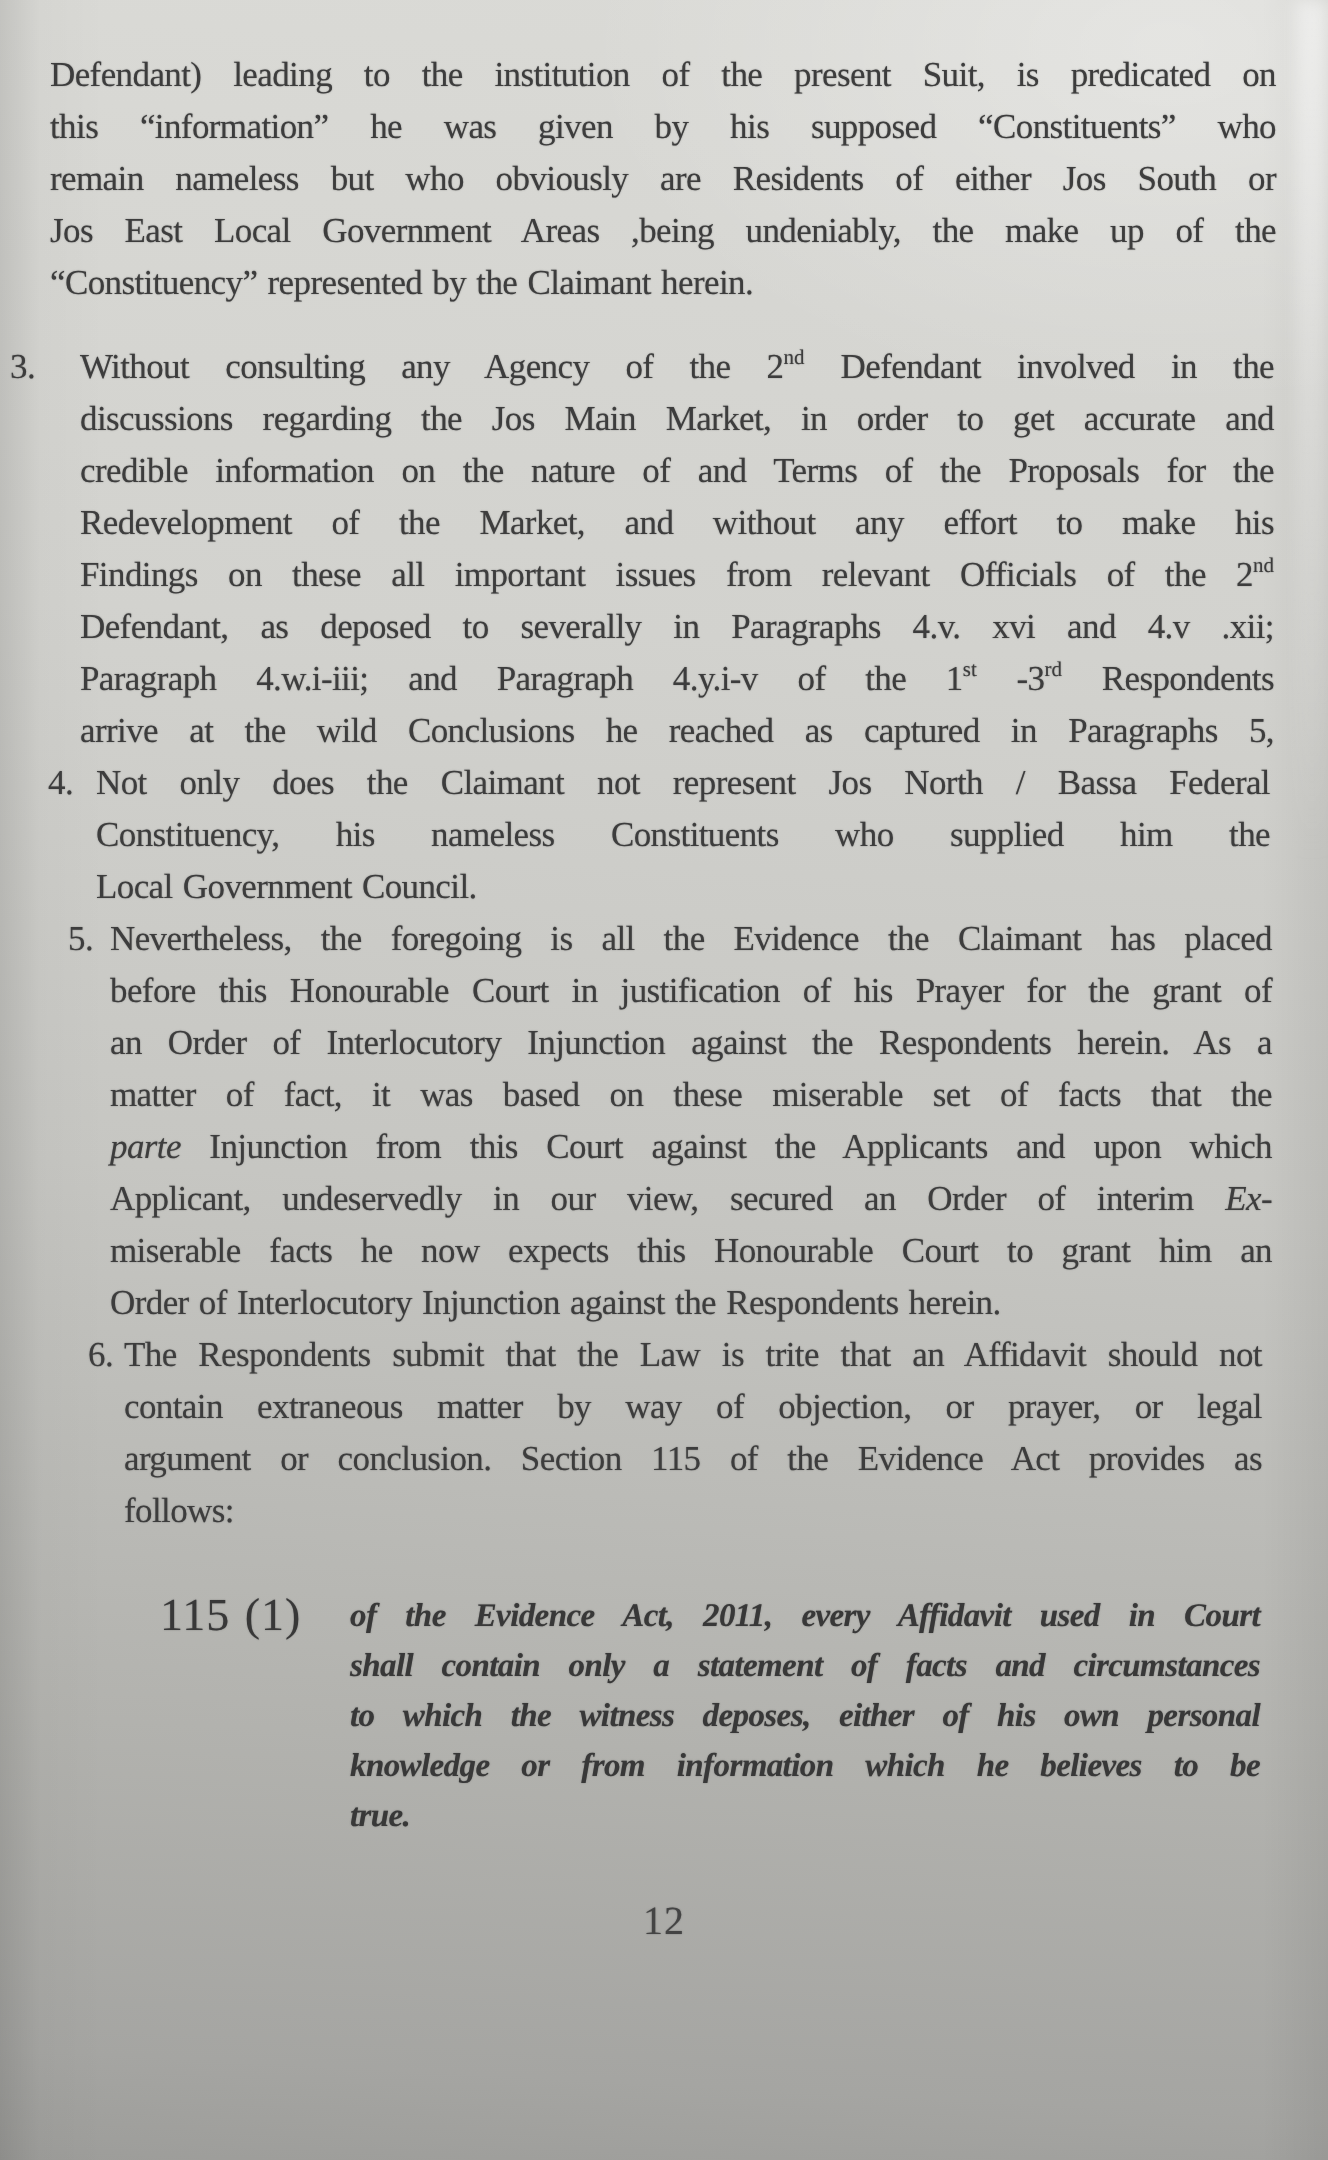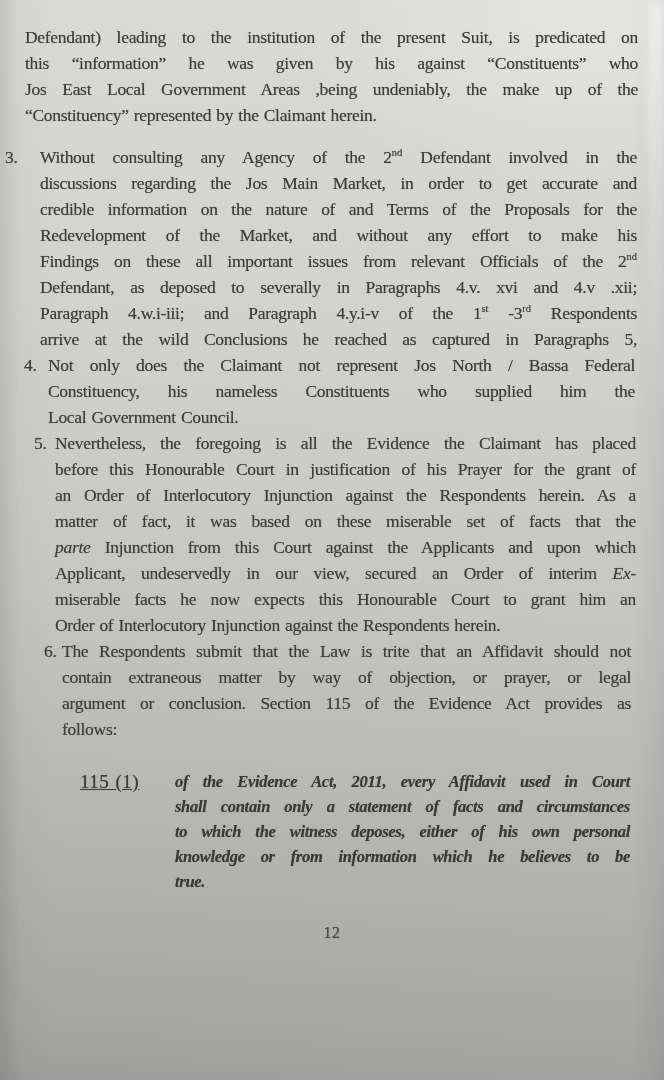--- a/index.html
+++ b/index.html
@@ -84,45 +84,45 @@
     font-weight: bold;
     font-style: italic;
     color: #383838;
   }
   .quote .label {
     position: absolute;
     left: 80px;
     top: 0;
     font-style: normal;
     font-weight: normal;
-    font-size: 19px;
+    font-size: 23px;
     letter-spacing: 0.5px;
-    text-decoration: underline;
   }
   .quote .lines { margin-left: 175px; margin-right: 34px; }
   .page-number {
     margin-top: 30px;
     text-align: center;
-    font-size: 16px;
+    font-size: 20px;
     color: #444;
     letter-spacing: 0.5px;
   }
 </style>
 </head>
 <body>
 
 <div class="page">
   <div class="edge-highlight"></div>
 
   <div class="body-text">
 
     <div class="para cont-para">
       <div class="lines">
           <div class="line">Defendant) leading to the institution of the present Suit, is predicated on</div>
-          <div class="line">this “information” he was given by his against “Constituents” who</div>
+          <div class="line">this “information” he was given by his supposed “Constituents” who</div>
+          <div class="line">remain nameless but who obviously are Residents of either Jos South or</div>
           <div class="line">Jos East Local Government Areas ,being undeniably, the make up of  the</div>
           <div class="line last">“Constituency” represented by the Claimant herein.</div>
         </div>
     </div>
 
     <div class="para item item-3">
       <span class="num">3.</span>
       <div class="lines">
           <div class="line">Without consulting any Agency of the 2<sup>nd</sup> Defendant involved in the</div>
           <div class="line">discussions regarding the Jos Main Market, in order to get accurate and</div>

